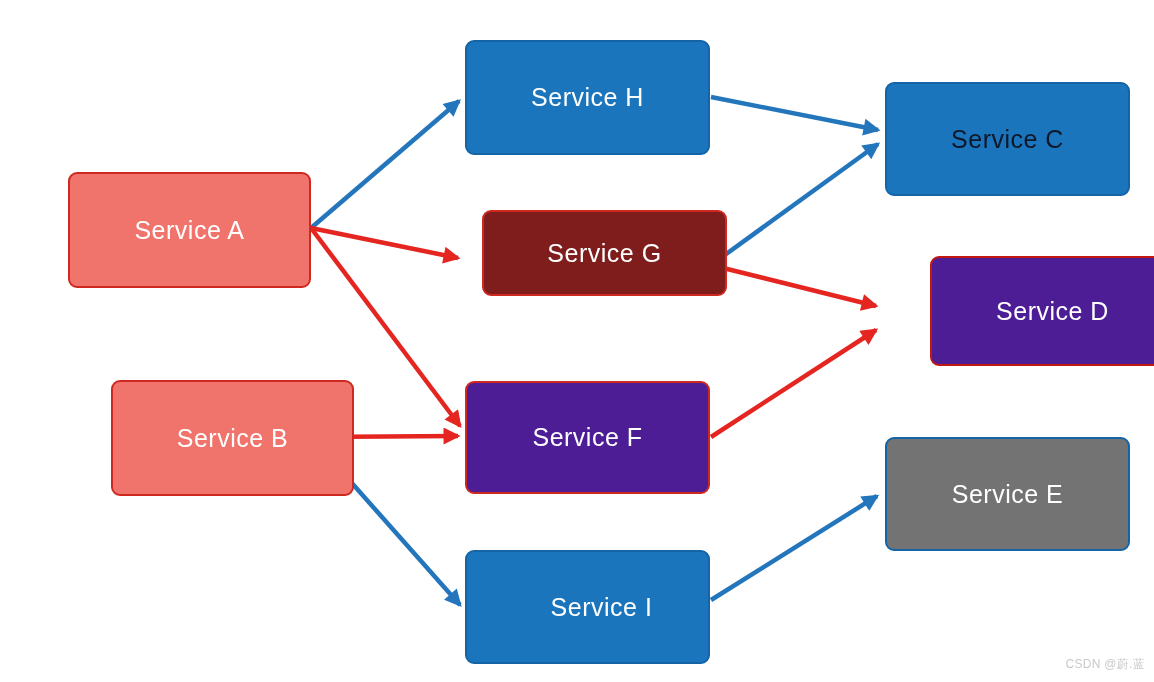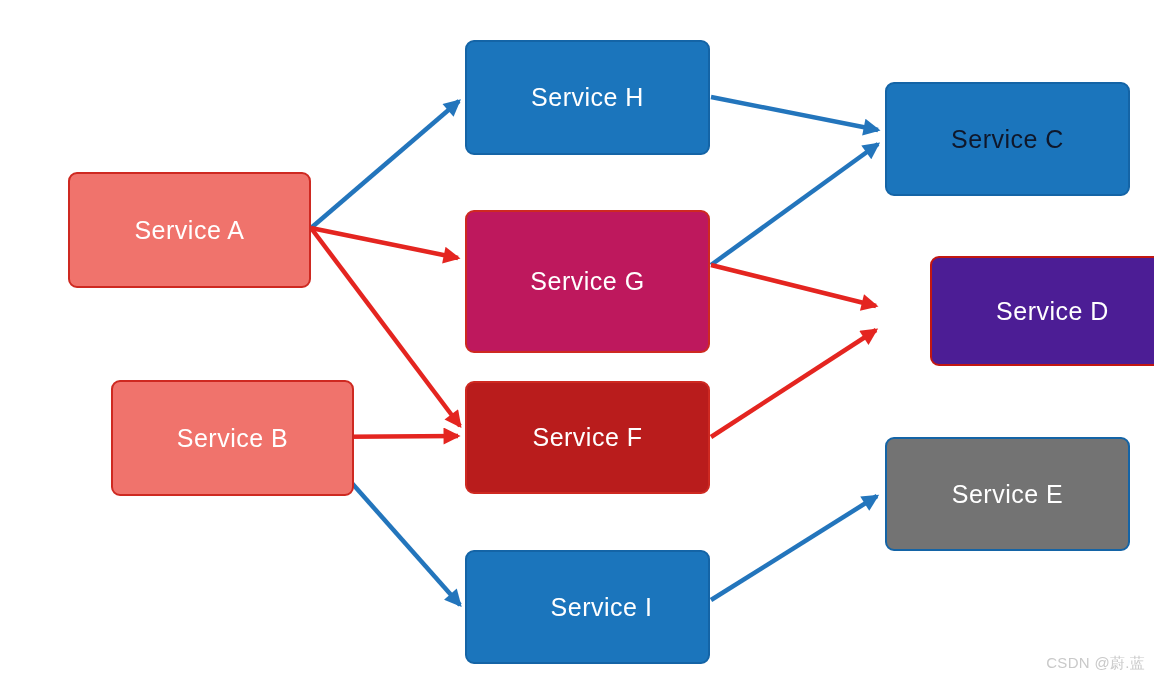--- a/index.html
+++ b/index.html
@@ -30,21 +30,21 @@
     display: flex;
     align-items: center;
     justify-content: center;
     font-size: 25px;
     letter-spacing: 0.5px;
   }
   .watermark {
     position: absolute;
     right: 9px;
     bottom: 9px;
-    font-size: 15px;
+    font-size: 12px;
     letter-spacing: 0.3px;
     user-select: none;
   }
 </style>
 </head>
 <body>
 
 <div class="canvas">
   <svg class="edges-layer" width="1154" height="682" viewBox="0 0 1154 682" xmlns="http://www.w3.org/2000/svg">
       <defs>
@@ -69,24 +69,24 @@
   <div>
       <div class="node" style="left: 68px; top: 172px; width: 243px; height: 116px; background: rgb(240, 115, 108); border: 2.5px solid rgb(206, 41, 33); color: rgb(255, 255, 255);">
         <span>Service A</span>
       </div>
       <div class="node" style="left: 68px; top: 380px; width: 243px; height: 116px; background: rgb(240, 115, 108); border: 2.5px solid rgb(206, 41, 33); color: rgb(255, 255, 255); margin-left: 43px;">
         <span>Service B</span>
       </div>
       <div class="node" style="left: 465px; top: 40px; width: 245px; height: 115px; background: rgb(27, 117, 188); border: 2.5px solid rgb(20, 100, 166); color: rgb(255, 255, 255);">
         <span>Service H</span>
       </div>
-      <div class="node" style="left: 465px; top: 210px; width: 245px; height: 143px; background: #be185d; border: 2.5px solid rgb(206, 41, 33); color: rgb(255, 255, 255);">
+      <div class="node" style="left: 482px; top: 210px; width: 245px; height: 86px; background: #7f1d1d; border: 2.5px solid rgb(206, 41, 33); color: rgb(255, 255, 255);">
         <span>Service G</span>
       </div>
-      <div class="node" style="left: 465px; top: 381px; width: 245px; height: 113px; background: #b91c1c; border: 2.5px solid rgb(206, 41, 33); color: rgb(255, 255, 255);">
+      <div class="node" style="left: 465px; top: 381px; width: 245px; height: 113px; background: #4c1d95; border: 2.5px solid rgb(206, 41, 33); color: rgb(255, 255, 255);">
         <span>Service F</span>
       </div>
       <div class="node" style="left: 465px; top: 550px; width: 245px; height: 114px; background: rgb(27, 117, 188); border: 2.5px solid rgb(20, 100, 166); color: rgb(255, 255, 255); padding-left: 28px;">
         <span>Service I</span>
       </div>
       <div class="node" style="left: 885px; top: 82px; width: 245px; height: 114px; background: rgb(27, 117, 188); border: 2.5px solid rgb(20, 100, 166); color: #0f172a;">
         <span>Service C</span>
       </div>
       <div class="node" style="left: 930px; top: 256px; width: 245px; height: 110px; background: #4c1d95; border: 2.5px solid rgb(194, 23, 18); color: rgb(255, 255, 255); text-align: center;">
         <span>Service D</span>

